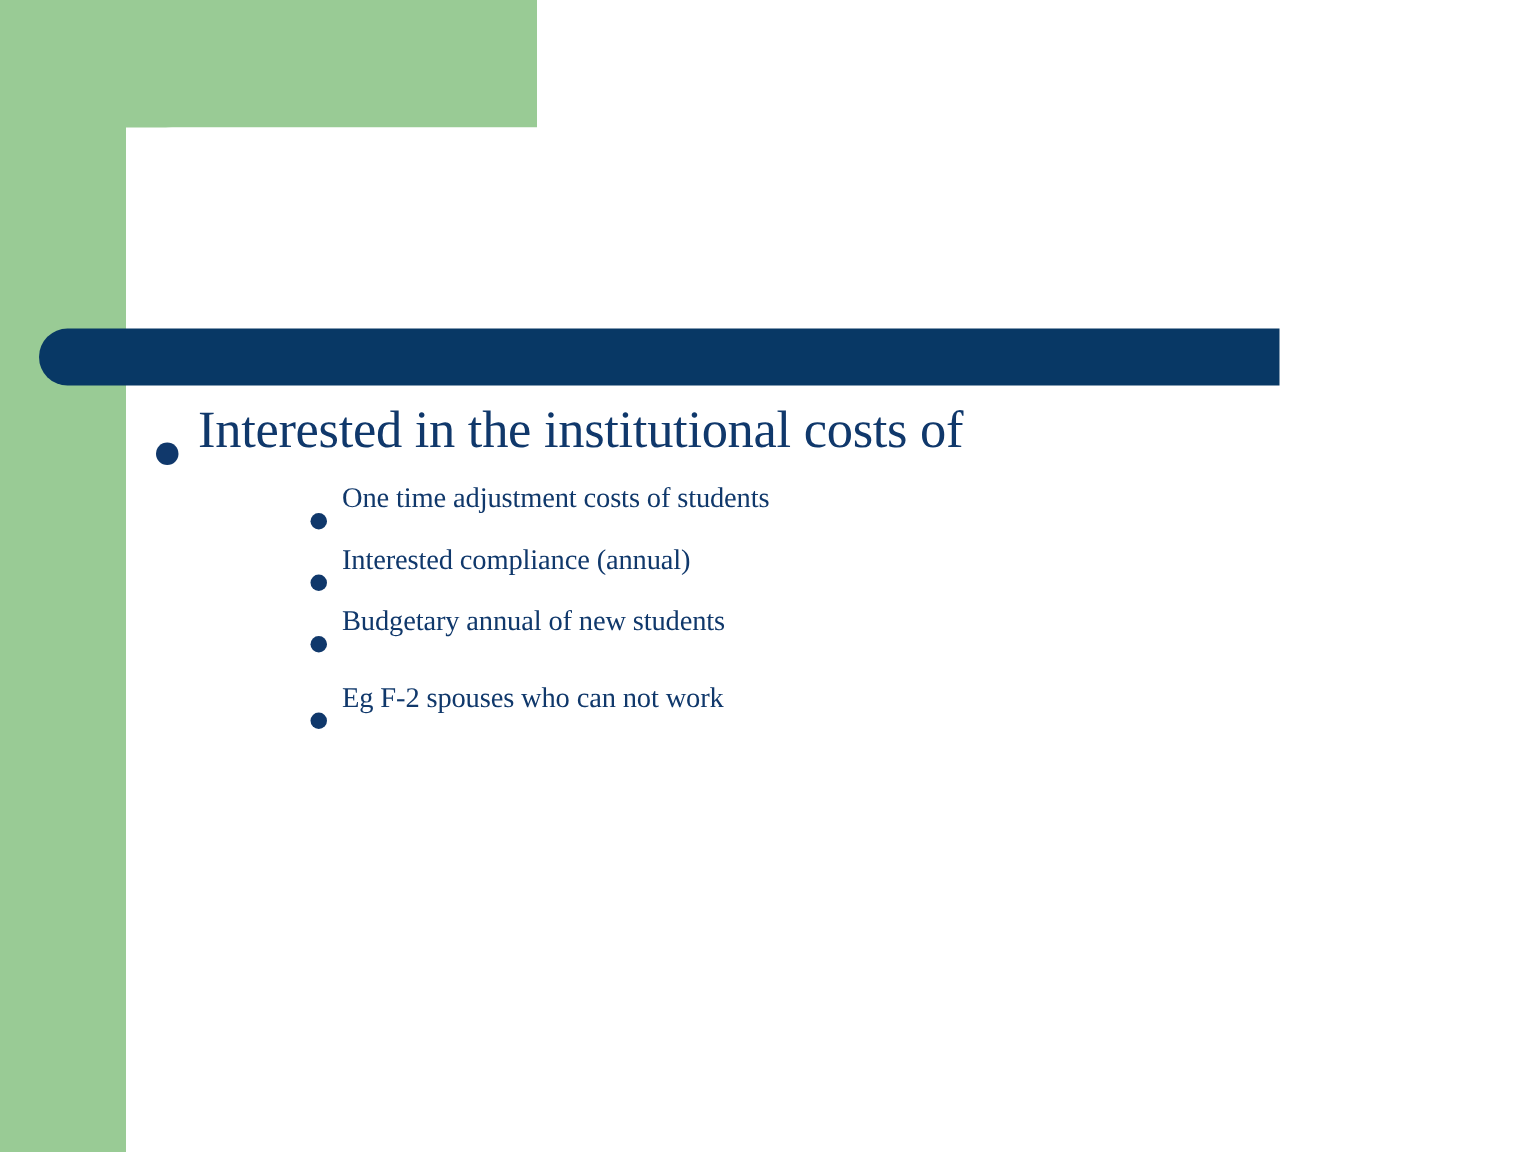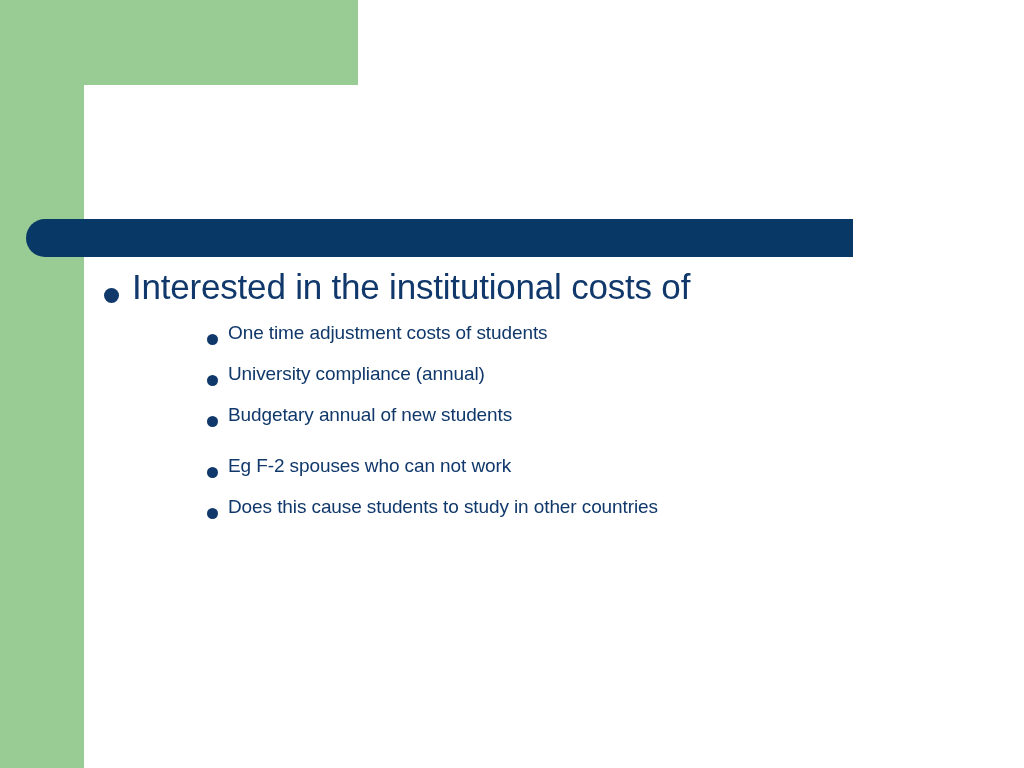--- a/index.html
+++ b/index.html
@@ -71,22 +71,23 @@
 
   .content {
     position: absolute;
     left: 0;
     top: 264px;
     width: 1024px;
   }
 
   .bullet-row {
     display: flex;
-    align-items: center;
+    align-items: flex-end;
     color: #10386b;
+    font-family: Liberation Serif, serif;
   }
 
   
   .level-1 {
     padding-left: 104px;
     margin-bottom: 2px;
   }
   .level-1 .dot {
     width: 15px;
     height: 15px;
@@ -145,35 +146,31 @@
       <span class="text">Interested in the institutional costs of</span>
     </div>
 
     <div class="bullet-row level-2">
       <span class="dot"></span>
       <span class="text">One time adjustment costs of students</span>
     </div>
 
     <div class="bullet-row level-2">
       <span class="dot"></span>
-      <span class="text">University compliance (annual)</span>
+      <span class="text">Interested compliance (annual)</span>
     </div>
 
     <div class="bullet-row level-2">
       <span class="dot"></span>
       <span class="text">Budgetary annual of new students</span>
     </div>
 
     <div class="spacer-before-group2"></div>
 
 
     <div class="bullet-row level-2">
       <span class="dot"></span>
       <span class="text">Eg F-2 spouses who can not work</span>
     </div>
 
-    <div class="bullet-row level-2">
-      <span class="dot"></span>
-      <span class="text">Does this cause students to study in other countries</span>
-    </div>
 
   </div>
 </div>
 
 </body></html>

